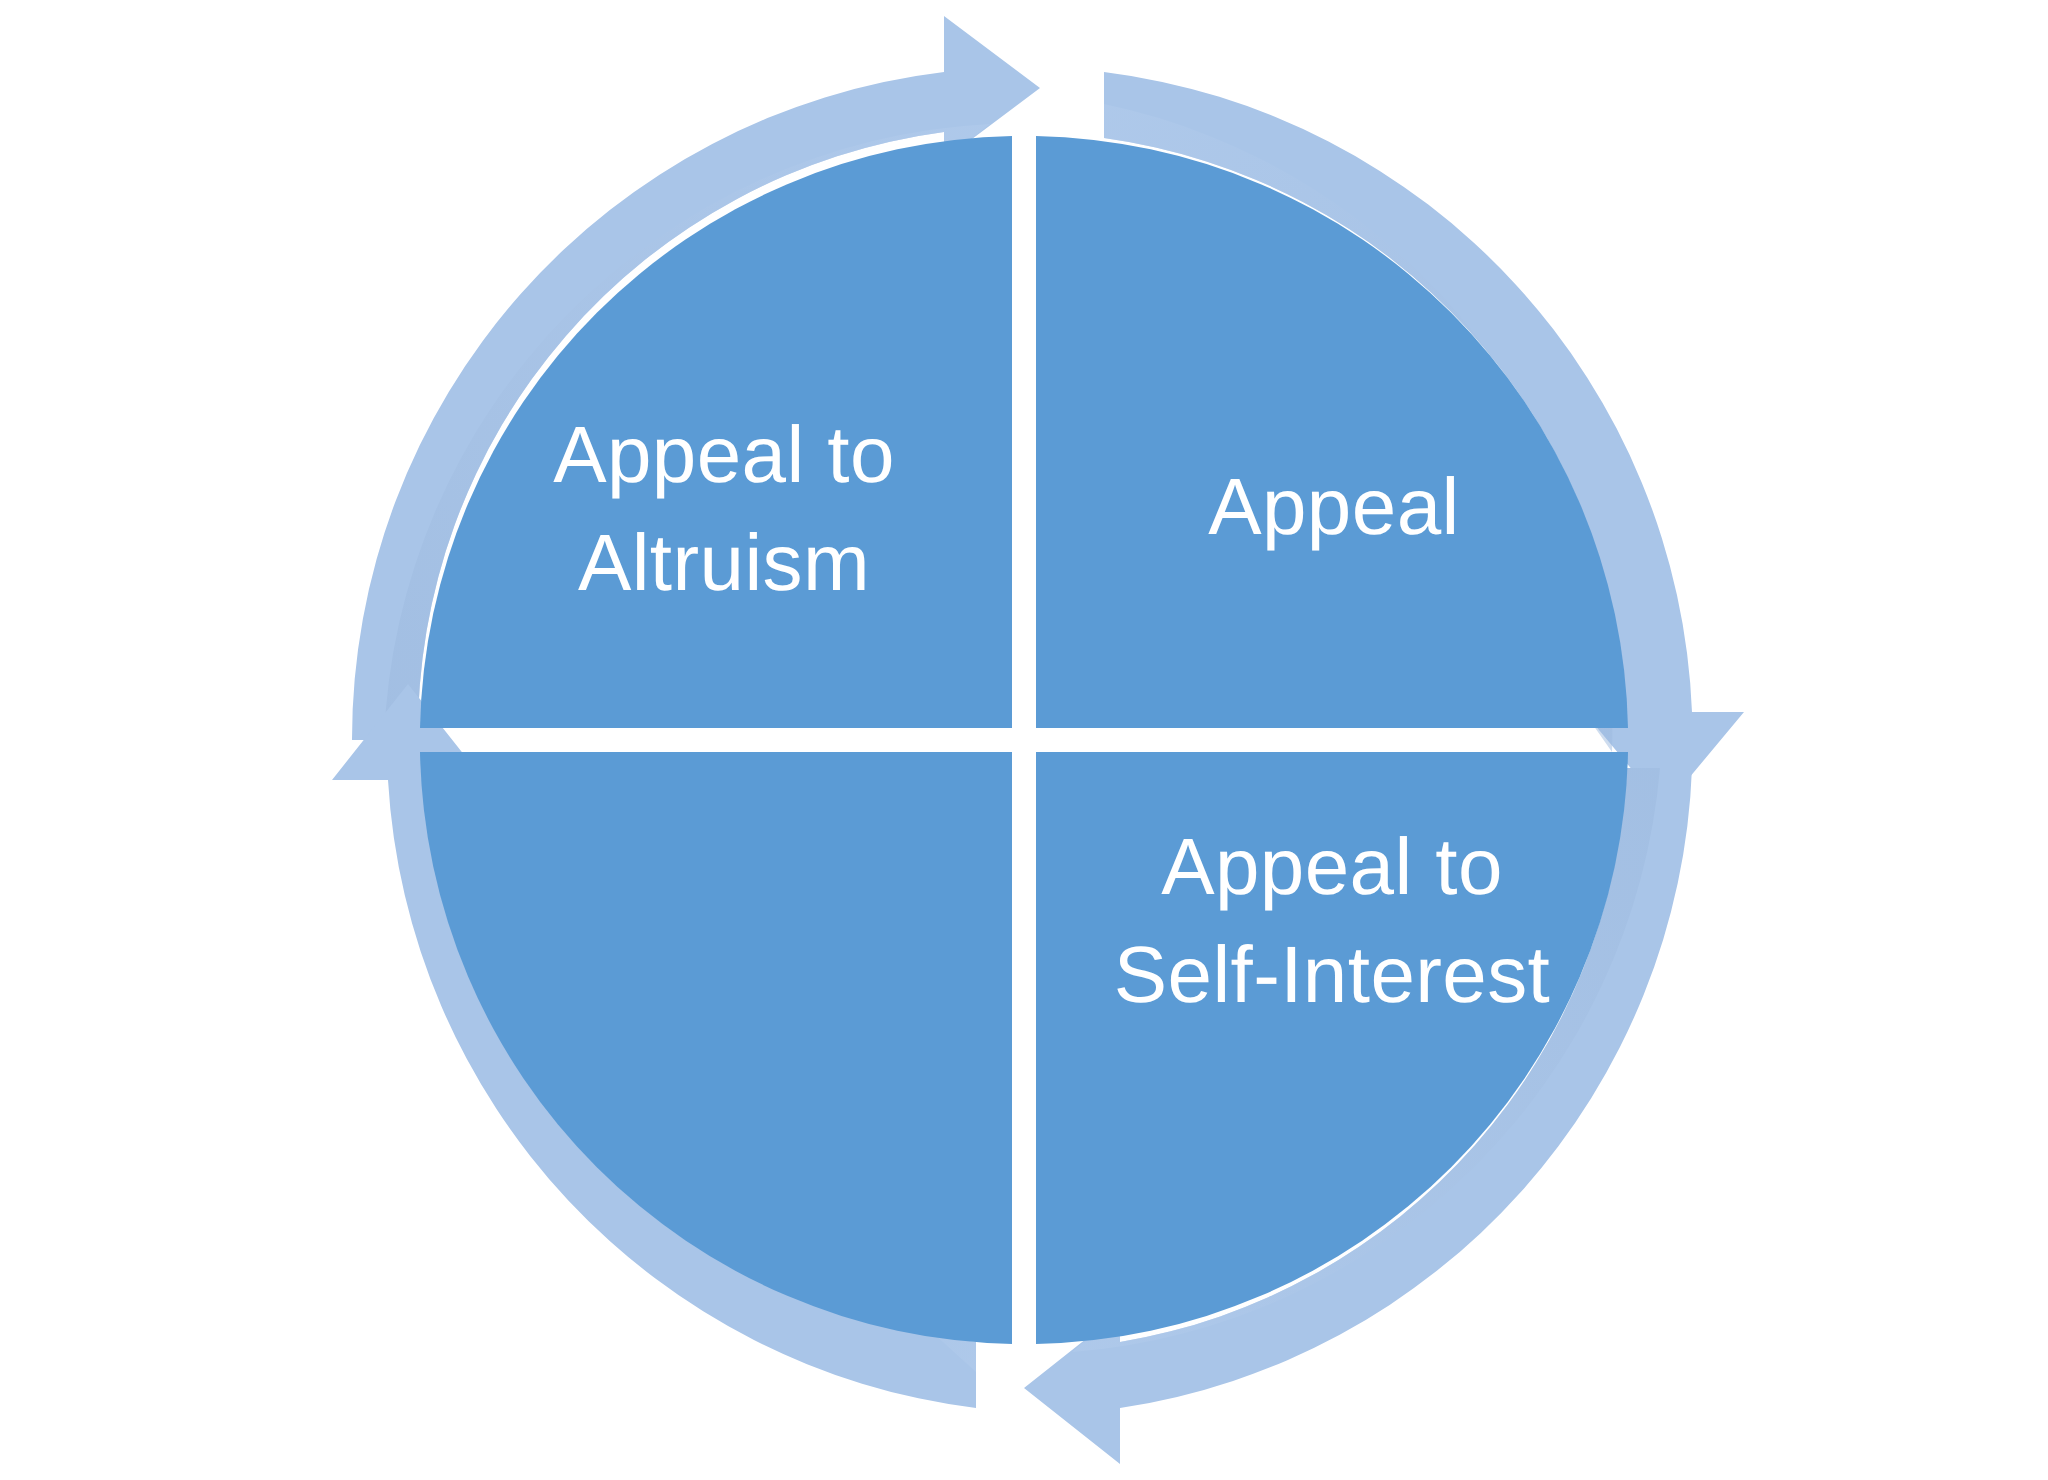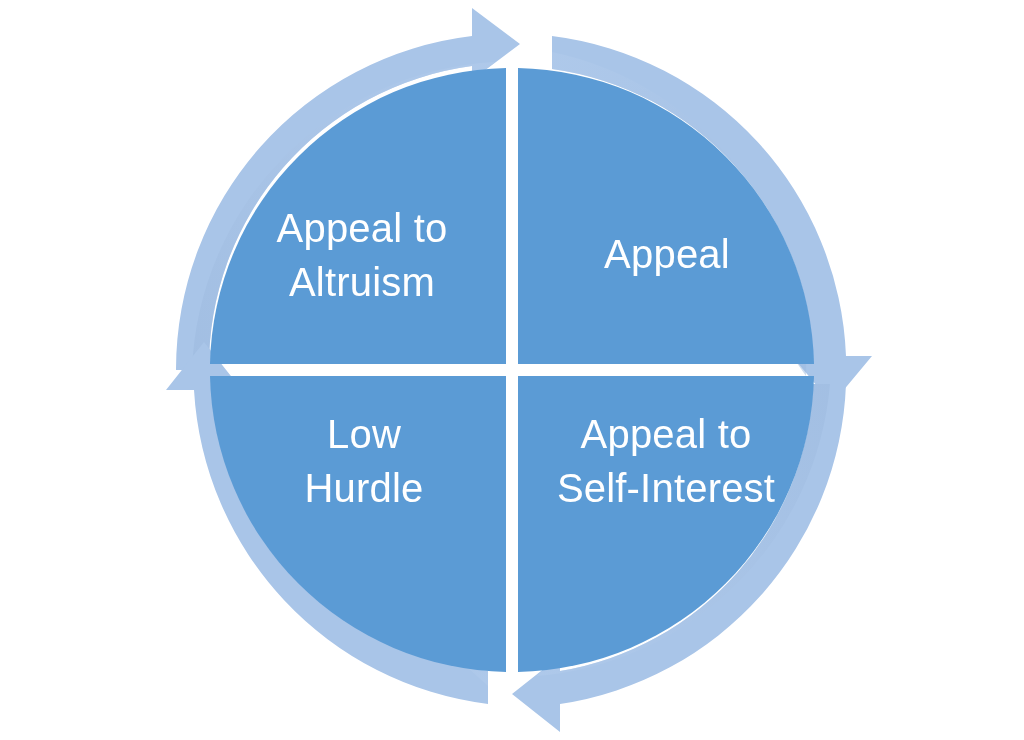--- a/index.html
+++ b/index.html
@@ -180,16 +180,14 @@
   </svg>
 
   <div class="quadrant-label" id="label-appeal-to-altruism">Appeal to
 Altruism</div>
 
   <div class="quadrant-label" id="label-impact">Appeal</div>
 
   <div class="quadrant-label" id="label-appeal-to-self-interest">Appeal to
 Self-Interest</div>
 
-  <div class="quadrant-label" id="label-low-hurdle">Low
-Hurdle</div>
 
 </div>
 
 </body></html>

